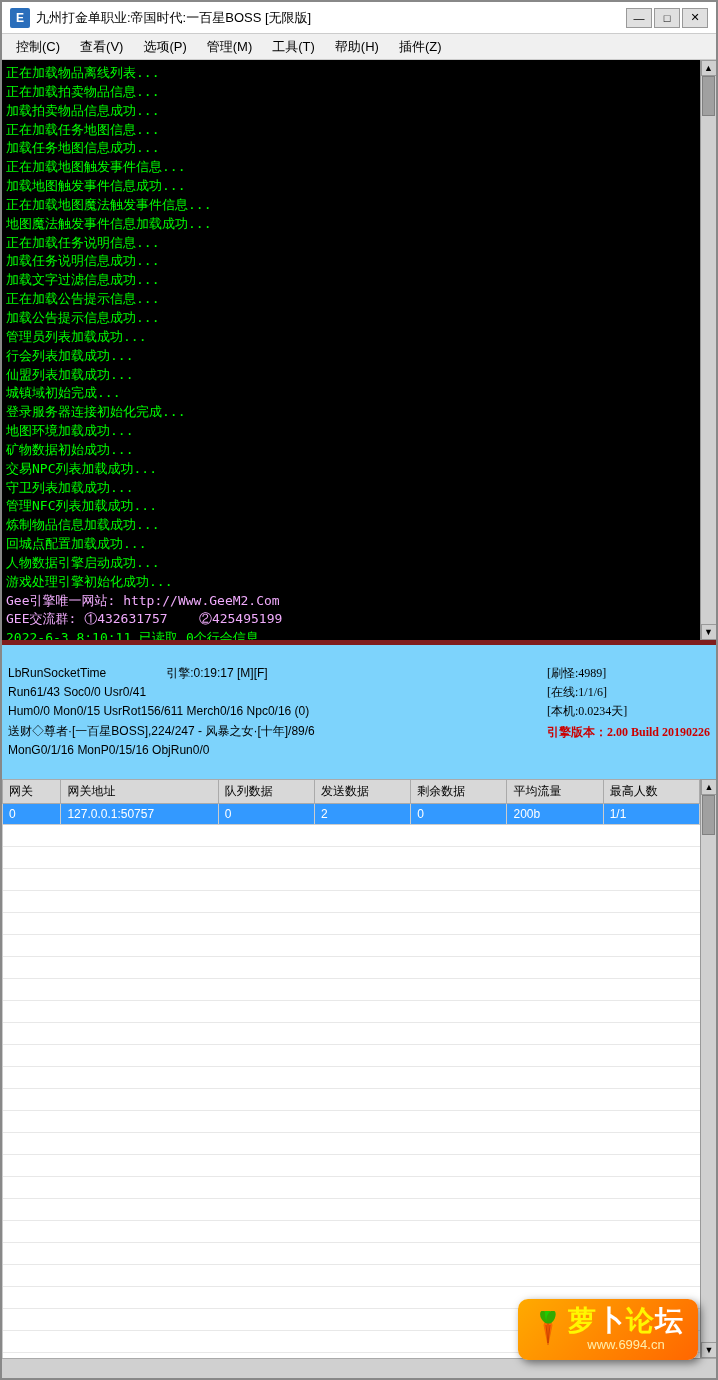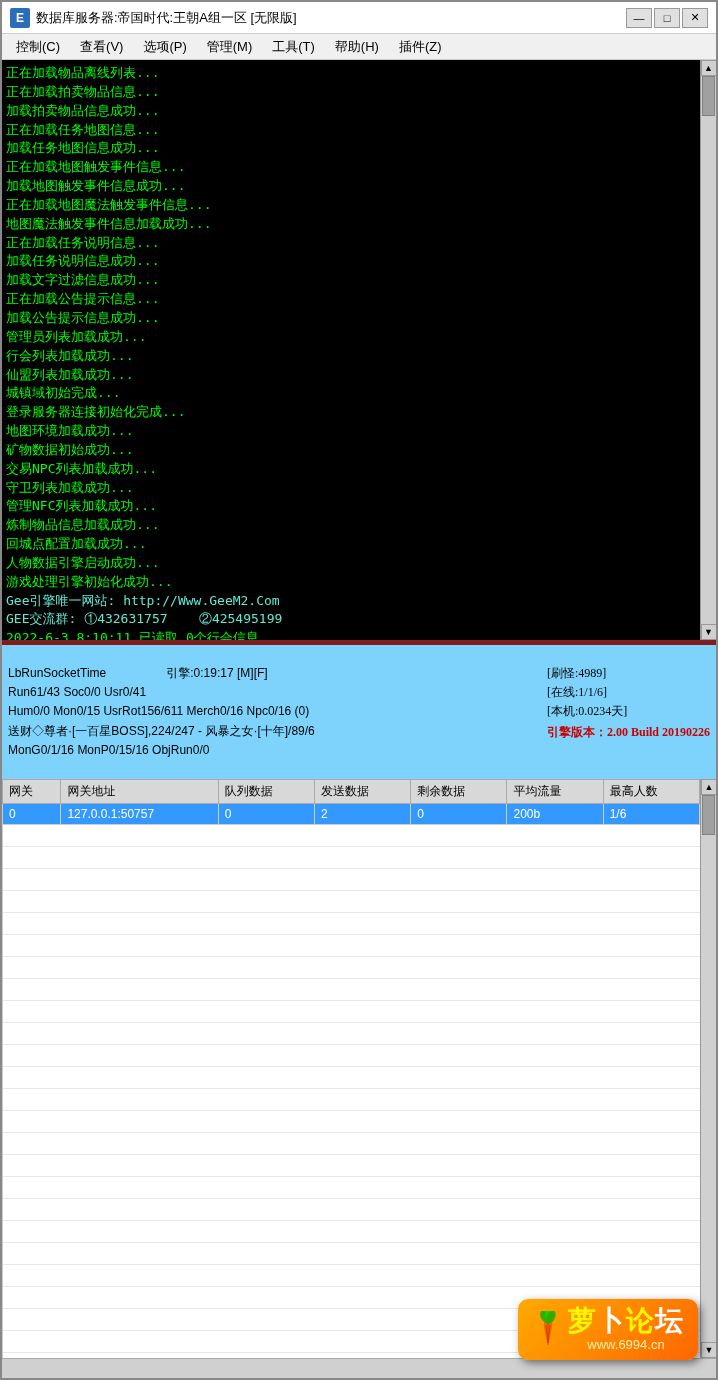--- a/index.html
+++ b/index.html
@@ -114,21 +114,21 @@
 
     .console-text {
       color: #00ff00;
       font-size: 13px;
       font-family: 'SimHei', 'Microsoft YaHei', monospace;
       line-height: 1.45;
       white-space: pre-wrap;
       word-break: break-all;
     }
 
-    .console-text .cyan { color: #5eead4; }
+    .console-text .cyan { color: #f0abfc; }
 
     
     .console-scrollbar {
       position: absolute;
       right: 0;
       top: 0;
       width: 16px;
       height: 100%;
       background: #d0d0d0;
       border-left: 1px solid #999;
@@ -267,21 +267,21 @@
       flex-shrink: 0;
     }
   </style>
 </head>
 <body>
 
 <div class="window">
 
   <div class="title-bar">
     <div class="title-bar-icon">E</div>
-    <span class="title-bar-text">数据库服务器:帝国时代:王朝A组一区 [无限版]</span>
+    <span class="title-bar-text">九州打金单职业:帝国时代:一百星BOSS [无限版]</span>
     <div class="title-bar-buttons">
       <div class="title-bar-btn">—</div>
       <div class="title-bar-btn">□</div>
       <div class="title-bar-btn close">✕</div>
     </div>
   </div>
 
   <div class="menu-bar">
     <div class="menu-item">控制(C)</div>
     <div class="menu-item">查看(V)</div>
@@ -395,21 +395,21 @@
             </tr>
           </thead>
           <tbody id="table-body">
           <tr class="selected">
                 <td>0</td>
                 <td>127.0.0.1:50757</td>
                 <td>0</td>
                 <td>2</td>
                 <td>0</td>
                 <td>200b</td>
-                <td>1/6</td>
+                <td>1/1</td>
               </tr>
             </tbody>
         </table>
       </div>
 
       <div class="empty-rows" id="empty-rows-container">
       <div class="empty-row"></div>
           <div class="empty-row"></div>
           <div class="empty-row"></div>
           <div class="empty-row"></div>

